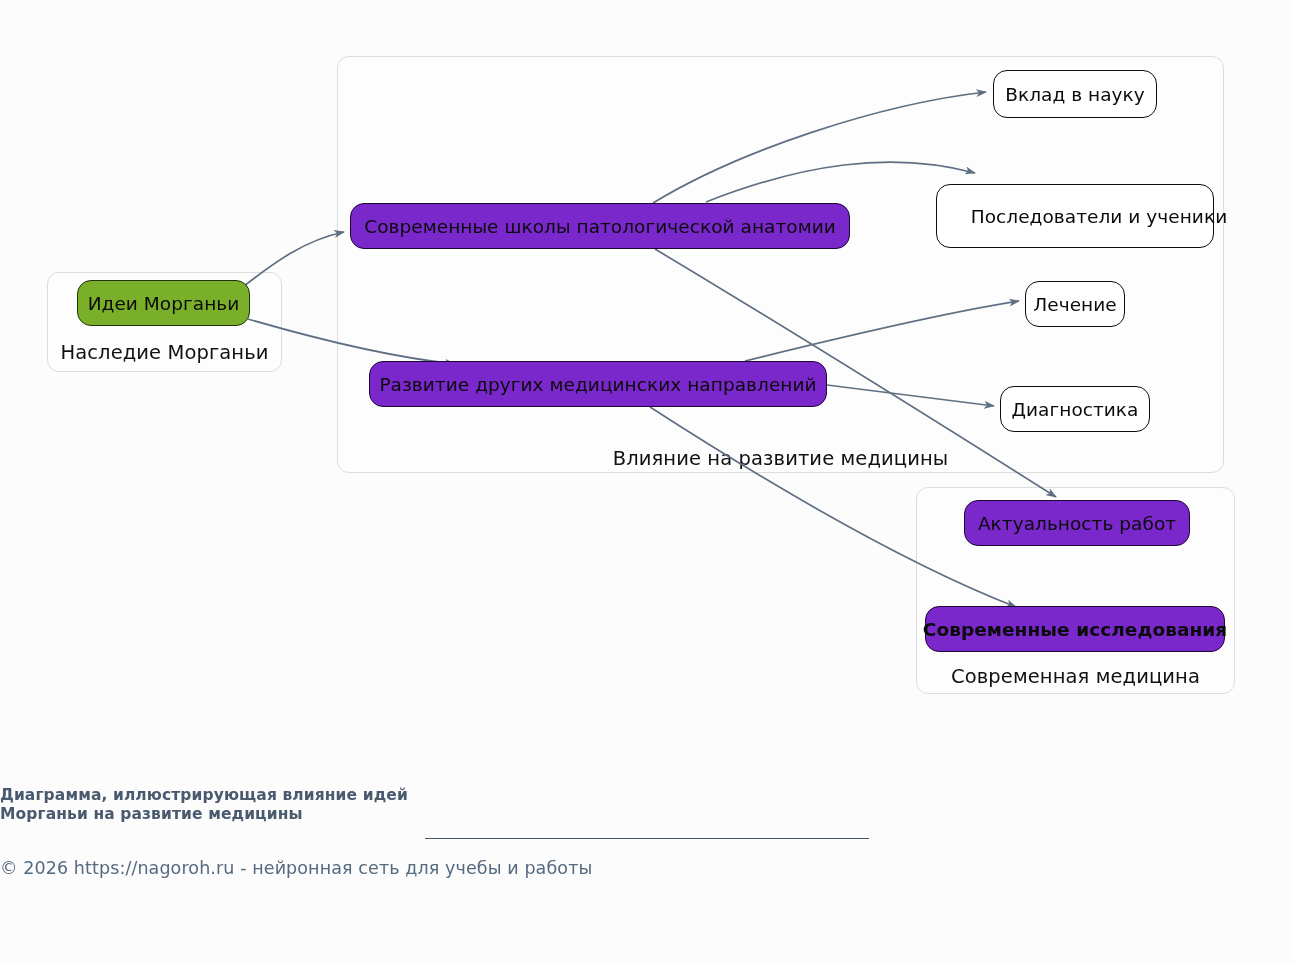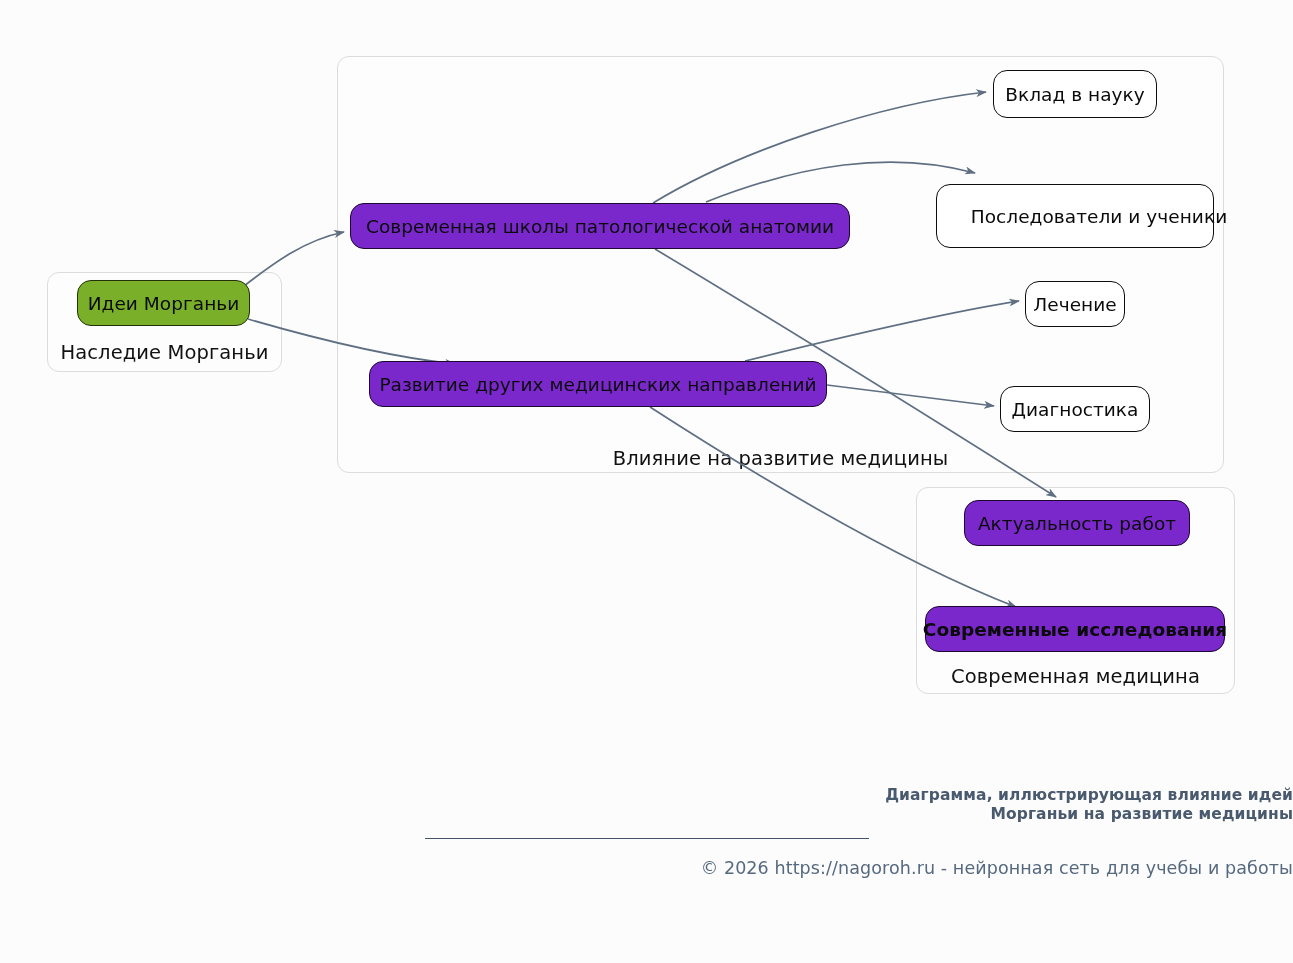--- a/index.html
+++ b/index.html
@@ -75,21 +75,21 @@
     background: #ffffff;
     border: 1.4px solid #0d0d0d;
   }
 
   
   #footer {
     position: absolute;
     left: 0;
     top: 786px;
     width: 1293px;
-    text-align: right;
+    text-align: left;
   }
   #footer-title {
     font-size: 15.5px;
     font-weight: bold;
     color: #4a5a6e;
     line-height: 19px;
     letter-spacing: 0.1px;
   }
   #footer-rule {
     width: 444px;
@@ -133,21 +133,21 @@
         <path d="M 653,203 C 740,150 880,104 986,92" fill="none" stroke="#5f6f82" stroke-width="1.7" marker-end="url(#arrowhead)"></path>
         <path d="M 706,202 C 800,165 890,150 975,173" fill="none" stroke="#5f6f82" stroke-width="1.7" marker-end="url(#arrowhead)"></path>
         <path d="M 655,249 C 790,330 950,430 1056,497" fill="none" stroke="#5f6f82" stroke-width="1.7" marker-end="url(#arrowhead)"></path>
         <path d="M 745,361 C 850,335 955,311 1019,301" fill="none" stroke="#5f6f82" stroke-width="1.7" marker-end="url(#arrowhead)"></path>
         <path d="M 827,385 C 890,393 945,400 994,406" fill="none" stroke="#5f6f82" stroke-width="1.7" marker-end="url(#arrowhead)"></path>
         <path d="M 650,407 C 760,478 900,562 1016,607" fill="none" stroke="#5f6f82" stroke-width="1.7" marker-end="url(#arrowhead)"></path>
       </g>
   </svg>
 
   <div class="node green" id="node-ideas" style="left: 77px; top: 280px; width: 173px; height: 46px;">Идеи Морганьи</div>
-  <div class="node purple" id="node-school" style="left: 350px; top: 203px; width: 500px; height: 46px;">Современная школы патологической анатомии</div>
+  <div class="node purple" id="node-school" style="left: 350px; top: 203px; width: 500px; height: 46px;">Современные школы патологической анатомии</div>
   <div class="node purple" id="node-directions" style="left: 369px; top: 361px; width: 458px; height: 46px;">Развитие других медицинских направлений</div>
   <div class="node plain" id="node-science" style="left: 993px; top: 70px; width: 164px; height: 48px;">Вклад в науку</div>
   <div class="node plain" id="node-followers" style="left: 936px; top: 184px; width: 278px; height: 64px; padding-left: 48px;">Последователи и ученики</div>
   <div class="node plain" id="node-treatment" style="left: 1025px; top: 281px; width: 100px; height: 46px;">Лечение</div>
   <div class="node plain" id="node-diagnostics" style="left: 1000px; top: 386px; width: 150px; height: 46px;">Диагностика</div>
   <div class="node purple" id="node-relevance" style="left: 964px; top: 500px; width: 226px; height: 46px;">Актуальность работ</div>
   <div class="node purple" id="node-research" style="left: 925px; top: 606px; width: 300px; height: 46px; font-weight: bold;">Современные исследования</div>
 
 </div>
 

